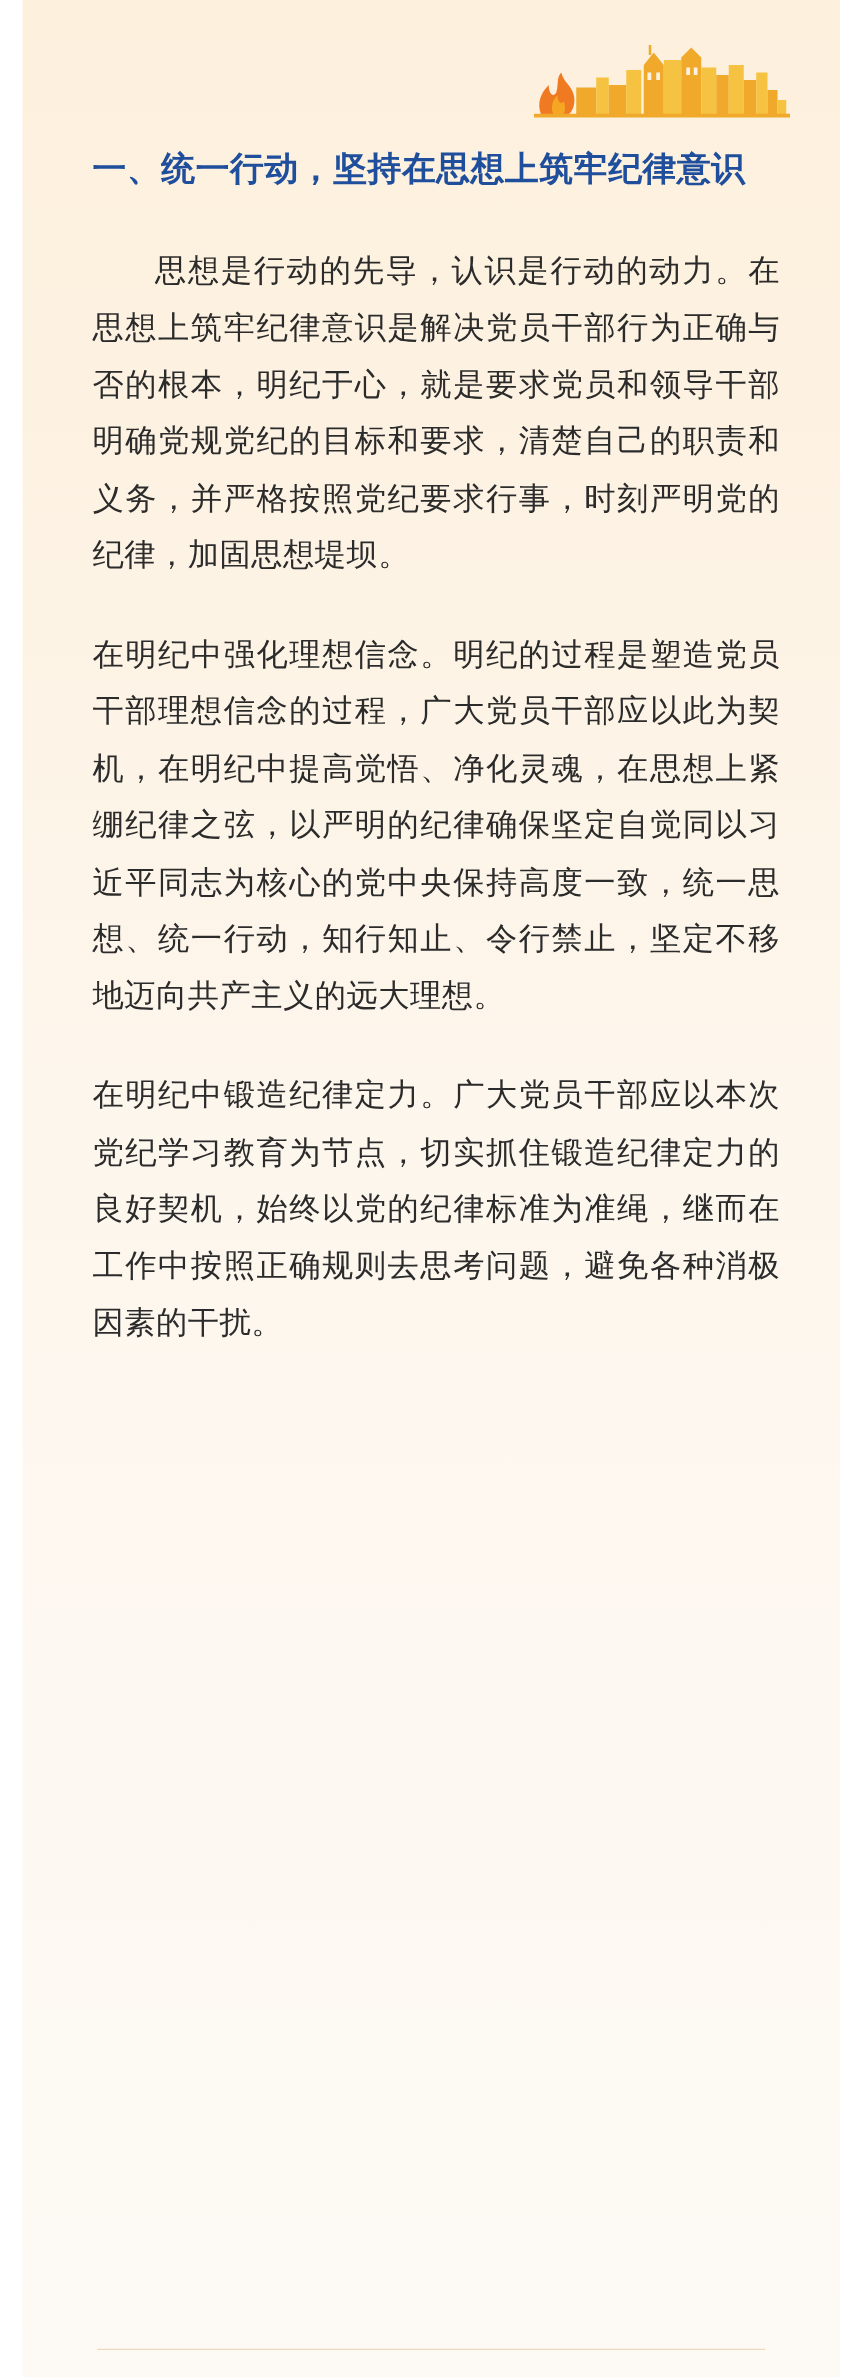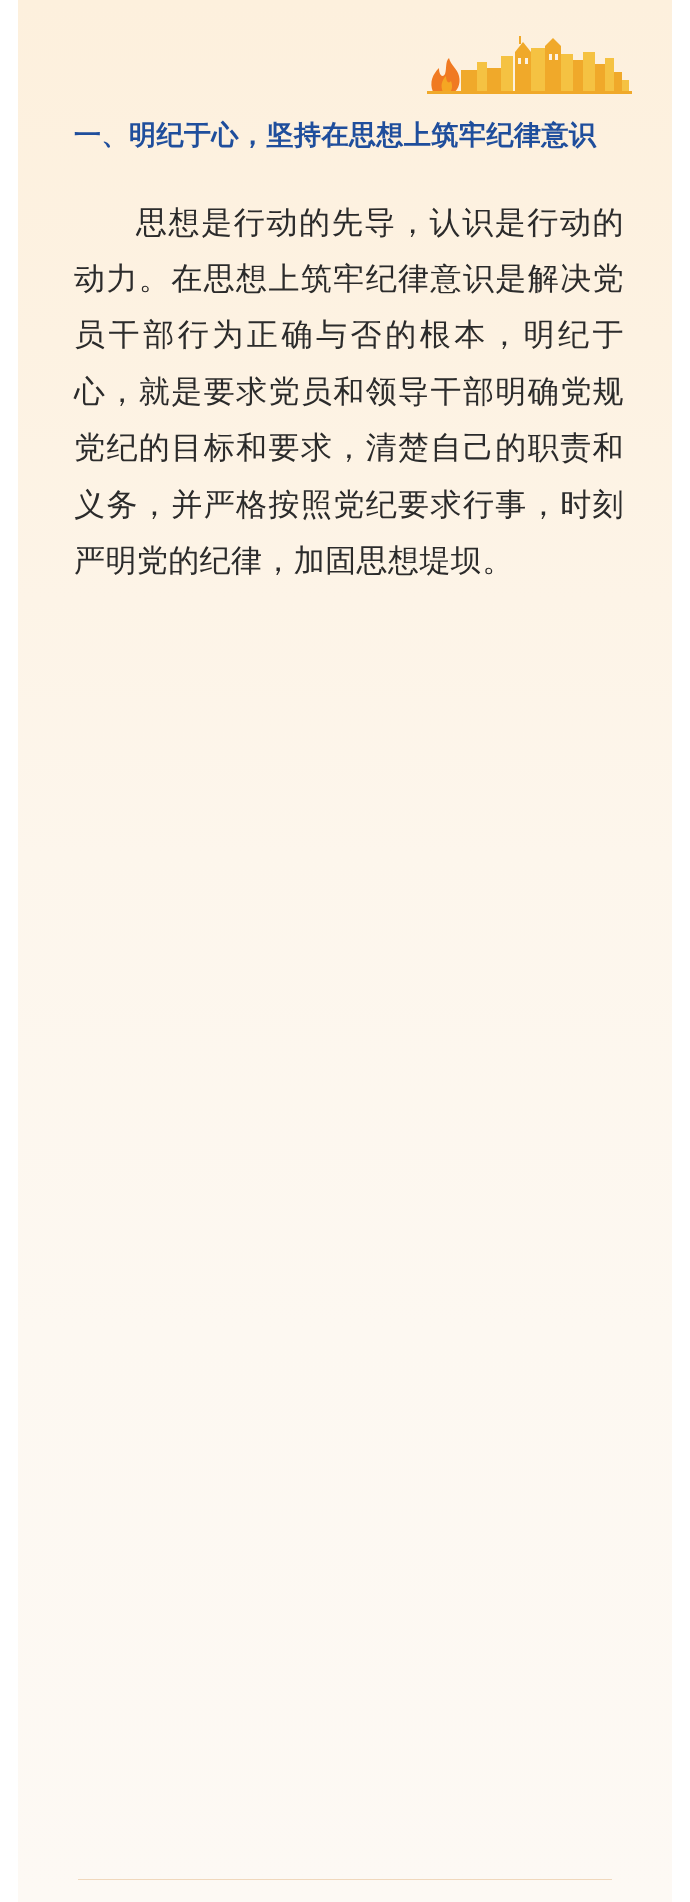--- a/index.html
+++ b/index.html
@@ -47,21 +47,21 @@
   }
   h1.section-title {
     font-size: 27px;
     line-height: 1.58;
     font-weight: bold;
     color: #1f4e9c;
     margin: 6px 0 38px 0;
     letter-spacing: 0.5px;
   }
   p.para {
-    font-size: 31px;
+    font-size: 25px;
     line-height: 1.82;
     color: #2b2b2b;
     margin: 0 0 34px 0;
     text-align: justify;
     text-justify: inter-ideograph;
     letter-spacing: 0.4px;
   }
   p.para.indent {
     text-indent: 2em;
   }
@@ -105,20 +105,22 @@
 
         <rect x="91" y="24" width="3" height="6" fill="#fdf2e2"></rect>
         <rect x="98" y="24" width="3" height="6" fill="#fdf2e2"></rect>
         <rect x="122" y="20" width="3" height="6" fill="#fdf2e2"></rect>
         <rect x="128" y="20" width="3" height="6" fill="#fdf2e2"></rect>
         <rect x="0" y="57" width="205" height="3" fill="#f0a92a"></rect>
       </svg>
     </div>
 
     <div class="content">
-      <h1 class="section-title">一、明纪于心，坚持在思想上筑牢纪律意识</h1>
+      <h1 class="section-title">一、统一行动，坚持在思想上筑牢纪律意识</h1>
 
       <p class="para indent">思想是行动的先导，认识是行动的动力。在思想上筑牢纪律意识是解决党员干部行为正确与否的根本，明纪于心，就是要求党员和领导干部明确党规党纪的目标和要求，清楚自己的职责和义务，并严格按照党纪要求行事，时刻严明党的纪律，加固思想堤坝。</p>
+      <p class="para">在明纪中强化理想信念。明纪的过程是塑造党员干部理想信念的过程，广大党员干部应以此为契机，在明纪中提高觉悟、净化灵魂，在思想上紧绷纪律之弦，以严明的纪律确保坚定自觉同以习近平同志为核心的党中央保持高度一致，统一思想、统一行动，知行知止、令行禁止，坚定不移地迈向共产主义的远大理想。</p>
+      <p class="para">在明纪中锻造纪律定力。广大党员干部应以本次党纪学习教育为节点，切实抓住锻造纪律定力的良好契机，始终以党的纪律标准为准绳，继而在工作中按照正确规则去思考问题，避免各种消极因素的干扰。</p>
     </div>
 
     <div class="footer-rule"></div>
   </div>
 </div>
 
 </body></html>

